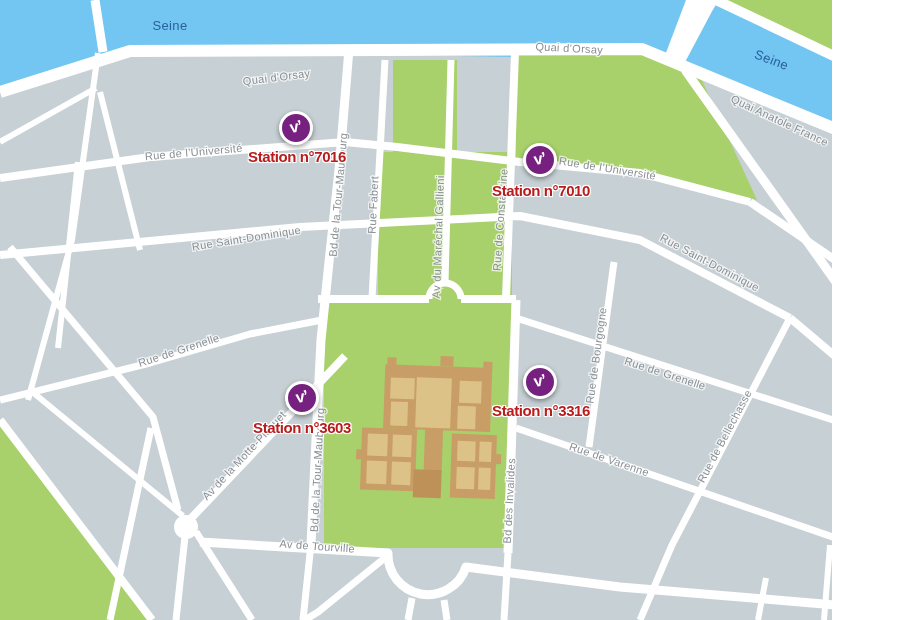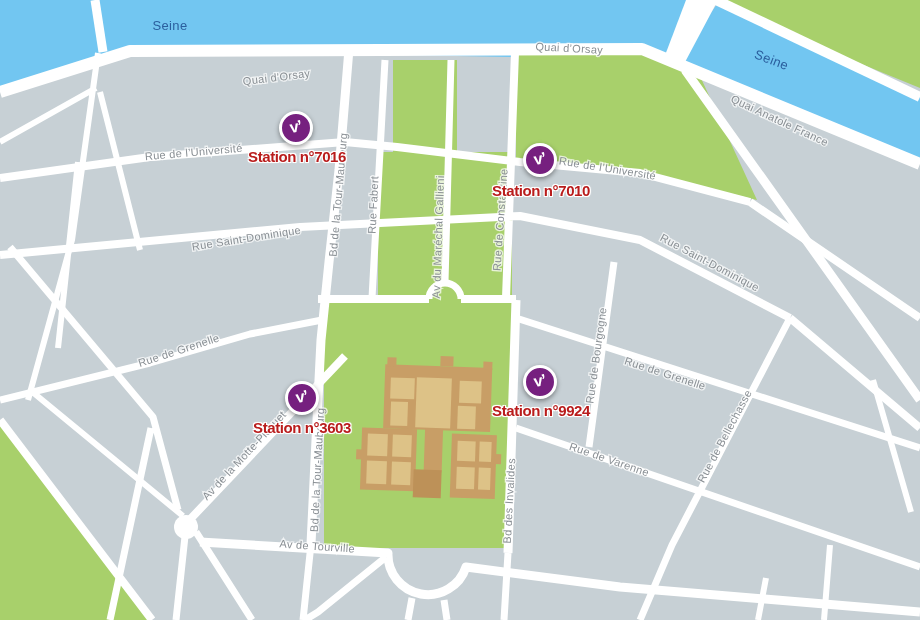--- a/index.html
+++ b/index.html
@@ -1,16 +1,16 @@
 <!DOCTYPE html>
 <html><head>
 <meta charset="utf-8">
 <style>
   html,body{margin:0;padding:0;background:#fff;}
-  #map{position:relative;width:920px;height:620px;overflow:hidden;background:#c7d0d5;
+  #map{position:relative;width:832px;height:620px;overflow:hidden;background:#c7d0d5;
        font-family:"Liberation Sans",sans-serif;}
   #map svg{position:absolute;left:0;top:0;}
   .street-lbl{font-family:"Liberation Sans",sans-serif;font-size:11px;fill:#898f94;
               paint-order:stroke;stroke:#ffffff;stroke-width:2.6px;stroke-opacity:.72;
               letter-spacing:.3px;}
   .river-lbl{font-family:"Liberation Sans",sans-serif;font-size:13px;fill:#2b5f9e;
              paint-order:stroke;stroke:#ffffff;stroke-width:0;letter-spacing:.4px;}
   .marker{position:absolute;width:28px;height:28px;border-radius:50%;
           background:#76207f;border:3px solid #fff;
           box-shadow:0 2px 5px rgba(0,0,0,.40);
@@ -159,14 +159,14 @@
   <div class="st-label" style="left:541px;top:182px">Station n°7010</div>
 
   <div class="marker" style="left:285px;top:381px">
     <span class="vglyph">v’</span>
   </div>
   <div class="st-label" style="left:302px;top:419px">Station n°3603</div>
 
   <div class="marker" style="left:523px;top:365px">
     <span class="vglyph">v’</span>
   </div>
-  <div class="st-label" style="left:541px;top:402px">Station n°9924</div>
+  <div class="st-label" style="left:541px;top:402px">Station n°3316</div>
 </div>
 
 </body></html>

